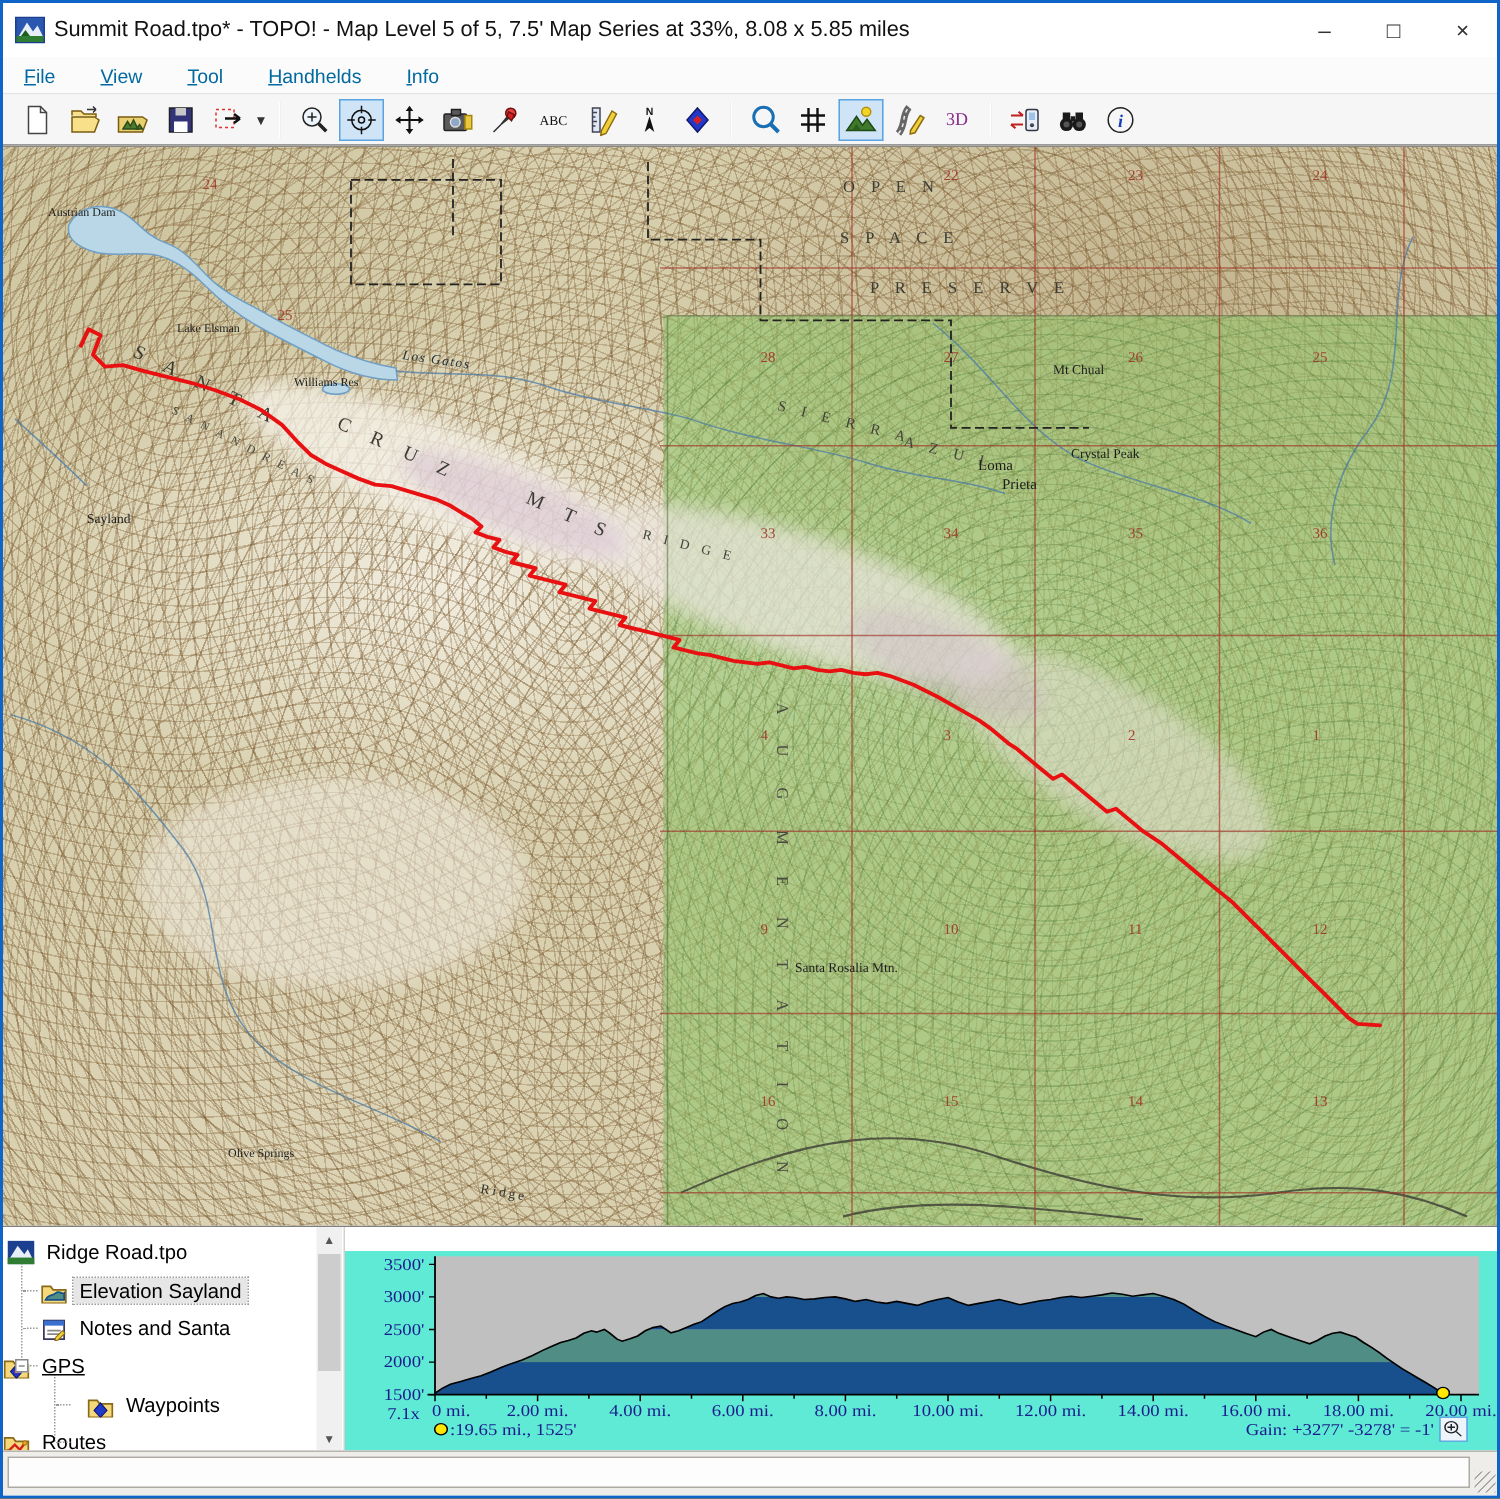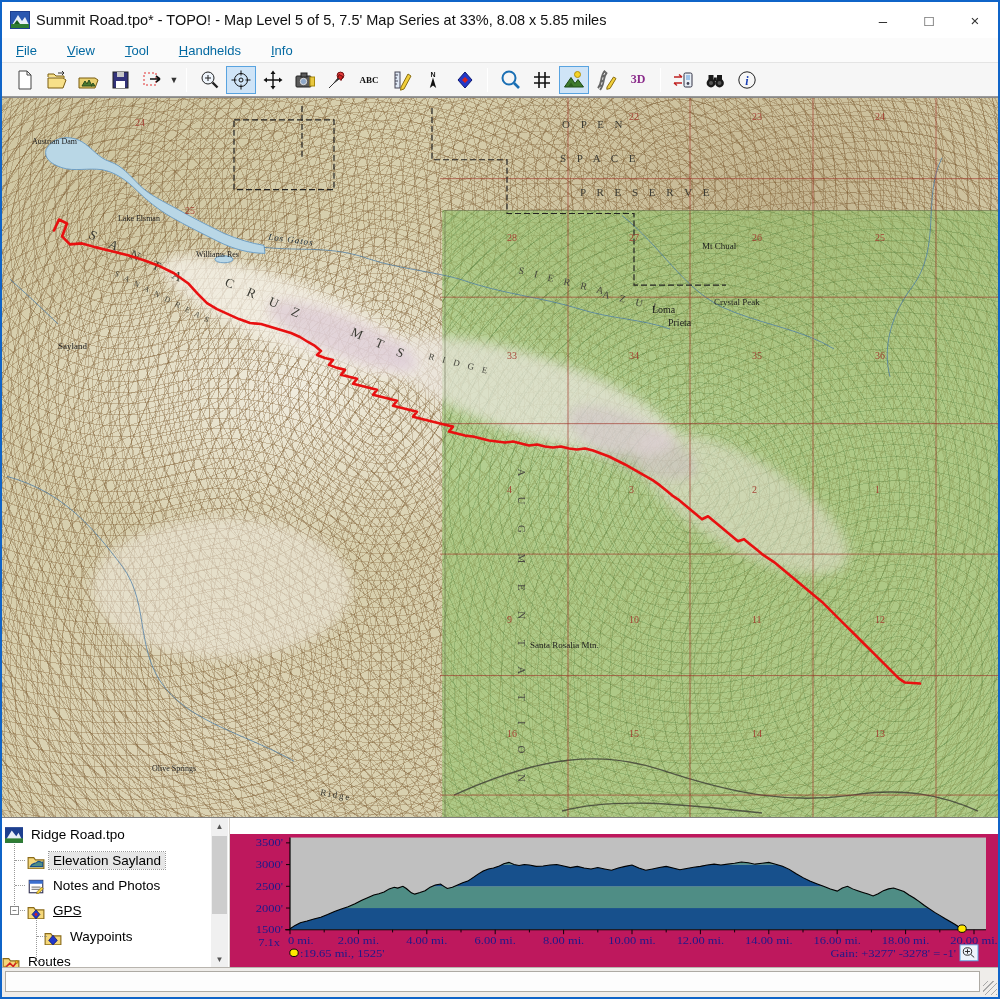--- a/index.html
+++ b/index.html
@@ -14,21 +14,21 @@
   
   .menubar{height:25px;background:#fbfbfb;display:flex;align-items:center;padding-left:4px;border-bottom:1px solid #e4e4e4;flex:0 0 auto;}
   .menu-item{font-size:13px;color:#0369a1;padding:3px 10px;margin-right:10px;}
   .menu-item u{text-decoration:underline;}
   
   .toolbar{height:34px;background:#f6f6f6;display:flex;align-items:center;padding-left:6px;border-bottom:1px solid #9a9a9a;flex:0 0 auto;}
   .tb-btn{width:30px;height:28px;display:flex;align-items:center;justify-content:center;border:1px solid transparent;margin:0 1px;background:transparent;}
   .tb-btn.selected{background:#cfe4f7;border:1px solid #58a3e0;}
   .tb-caret{width:12px;height:28px;display:flex;align-items:center;justify-content:center;font-size:9px;color:#333;}
   .tb-sep{width:1px;height:24px;background:#c8c8c8;border-right:1px solid #fff;margin:0 6px;}
-  .tb-glyph{font-family:"Liberation Serif",serif;font-weight:bold;}
+  .tb-glyph{font-family:"Liberation Serif",serif;font-weight:normal;}
   
   .map-area{height:720px;position:relative;flex:0 0 auto;border-top:1px solid #888;overflow:hidden;
     background:
       repeating-radial-gradient(circle at 12% 18%, rgba(128,94,50,.34) 0 1px, transparent 1px 11px),
       repeating-radial-gradient(circle at 38% 42%, rgba(128,94,50,.30) 0 1px, transparent 1px 9px),
       repeating-radial-gradient(circle at 68% 12%, rgba(118,86,46,.32) 0 1px, transparent 1px 12px),
       repeating-radial-gradient(circle at 88% 38%, rgba(118,86,46,.28) 0 1px, transparent 1px 10px),
       repeating-radial-gradient(circle at 22% 78%, rgba(128,94,50,.32) 0 1px, transparent 1px 10px),
       repeating-radial-gradient(circle at 55% 68%, rgba(122,90,48,.28) 0 1px, transparent 1px 13px),
       repeating-radial-gradient(circle at 82% 85%, rgba(122,90,48,.30) 0 1px, transparent 1px 11px),
@@ -53,21 +53,21 @@
   .tree-row.selected .tree-label{background:#e6e6e6;outline:1px dotted #9a9a9a;}
   .tree-label{padding:1px 4px;white-space:nowrap;}
   .tree-icon{width:18px;height:16px;margin-right:4px;flex:0 0 auto;}
   .tree-line{position:absolute;border-left:1px dotted #9a9a9a;width:0;}
   .tree-hline{position:absolute;border-top:1px dotted #9a9a9a;height:0;}
   .expander{position:absolute;width:9px;height:9px;border:1px solid #888;background:#fff;font-size:8px;line-height:7px;text-align:center;color:#333;}
   .vscroll{position:absolute;right:0;top:0;bottom:0;width:17px;background:#f0f0f0;}
   .vs-arrow{position:absolute;left:0;width:17px;height:16px;display:flex;align-items:center;justify-content:center;color:#555;font-size:8px;}
   .vs-thumb{position:absolute;left:1px;width:15px;background:#cdcdcd;}
   .panel-divider{width:2px;background:#d4d0ca;border-left:1px solid #fff;flex:0 0 auto;}
-  .chart-panel{flex:1;background:#be185d;position:relative;overflow:hidden;margin-top:16px;}
+  .chart-panel{flex:1;background:#5eead4;position:relative;overflow:hidden;margin-top:16px;}
   .chart-svg{position:absolute;inset:0;width:100%;height:100%;}
   
   .statusbar{flex:1;background:#efedea;position:relative;border-top:1px solid #b8b4ae;}
   .status-field{position:absolute;left:3px;right:18px;top:3px;bottom:5px;background:#fdfdfd;border:1px solid #adaaa4;}
   .resize-grip{position:absolute;right:1px;bottom:2px;width:14px;height:14px;
     background:repeating-linear-gradient(135deg,transparent 0 3px,#a8a8a8 3px 4px);}
 </style>
 </head>
 <body>
 
@@ -354,34 +354,34 @@
           <span class="tree-label">Elevation Sayland</span>
         </div>
         <div class="tree-hline" style="left: 13px; top: 42px; width: 10px;"></div>
         <div class="tree-row" style="top: 55px; padding-left: 25px;">
           <span class="tree-icon"><svg width="18" height="16" viewBox="0 0 16 14">
               <rect x="2" y="2" width="12" height="11" fill="#fff" stroke="#335"></rect>
               <rect x="2" y="2" width="12" height="3" fill="#3a6fd0"></rect>
               <path d="M4,8 h8 M4,10 h8" stroke="#888"></path>
               <path d="M9,12 l4,-4 1.5,1.5 -4,4 -2,0.5 z" fill="#f2cf3a" stroke="#8a6d10" stroke-width="0.6"></path>
             </svg></span>
-          <span class="tree-label">Notes and Photos</span>
+          <span class="tree-label">Notes and Santa</span>
         </div>
         <div class="tree-hline" style="left: 13px; top: 67px; width: 10px;"></div>
-        <div class="tree-row" style="top: 80px; padding-left: 25px; text-decoration: underline;">
+        <div class="tree-row" style="top: 80px;  text-decoration: underline;">
           <span class="tree-icon"><svg width="18" height="16" viewBox="0 0 16 14">
               <path d="M1,4 h5 l1.5,2 H15 v8 H1 z" fill="#f5d87a" stroke="#8a6a18"></path>
               <path d="M8,6 l3.5,4 -3.5,4 -3.5,-4 z" fill="#2238c8" stroke="#101a70" stroke-width="0.7"></path>
               <circle cx="8" cy="10" r="1.2" fill="#d42020"></circle>
             </svg></span>
           <span class="tree-label">GPS</span>
         </div>
         <div class="tree-hline" style="left: 13px; top: 92px; width: 10px;"></div>
         <div class="expander" style="left: 8px; top: 88px;">−</div>
-        <div class="tree-row" style="top: 106px; padding-left: 42px;">
+        <div class="tree-row" style="top: 106px; padding-left: 56px;">
           <span class="tree-icon"><svg width="18" height="16" viewBox="0 0 16 14">
               <path d="M1,4 h5 l1.5,2 H15 v8 H1 z" fill="#f5d87a" stroke="#8a6a18"></path>
               <path d="M8,5.5 l3.8,4.5 -3.8,4 -3.8,-4 z" fill="#2238c8" stroke="#101a70" stroke-width="0.7"></path>
             </svg></span>
           <span class="tree-label">Waypoints</span>
         </div>
         <div class="tree-hline" style="left: 35px; top: 118px; width: 10px;"></div>
         <div class="tree-row" style="top: 131px; ">
           <span class="tree-icon"><svg width="18" height="16" viewBox="0 0 16 14">
               <path d="M1,4 h5 l1.5,2 H15 v8 H1 z" fill="#f5d87a" stroke="#8a6a18"></path>

